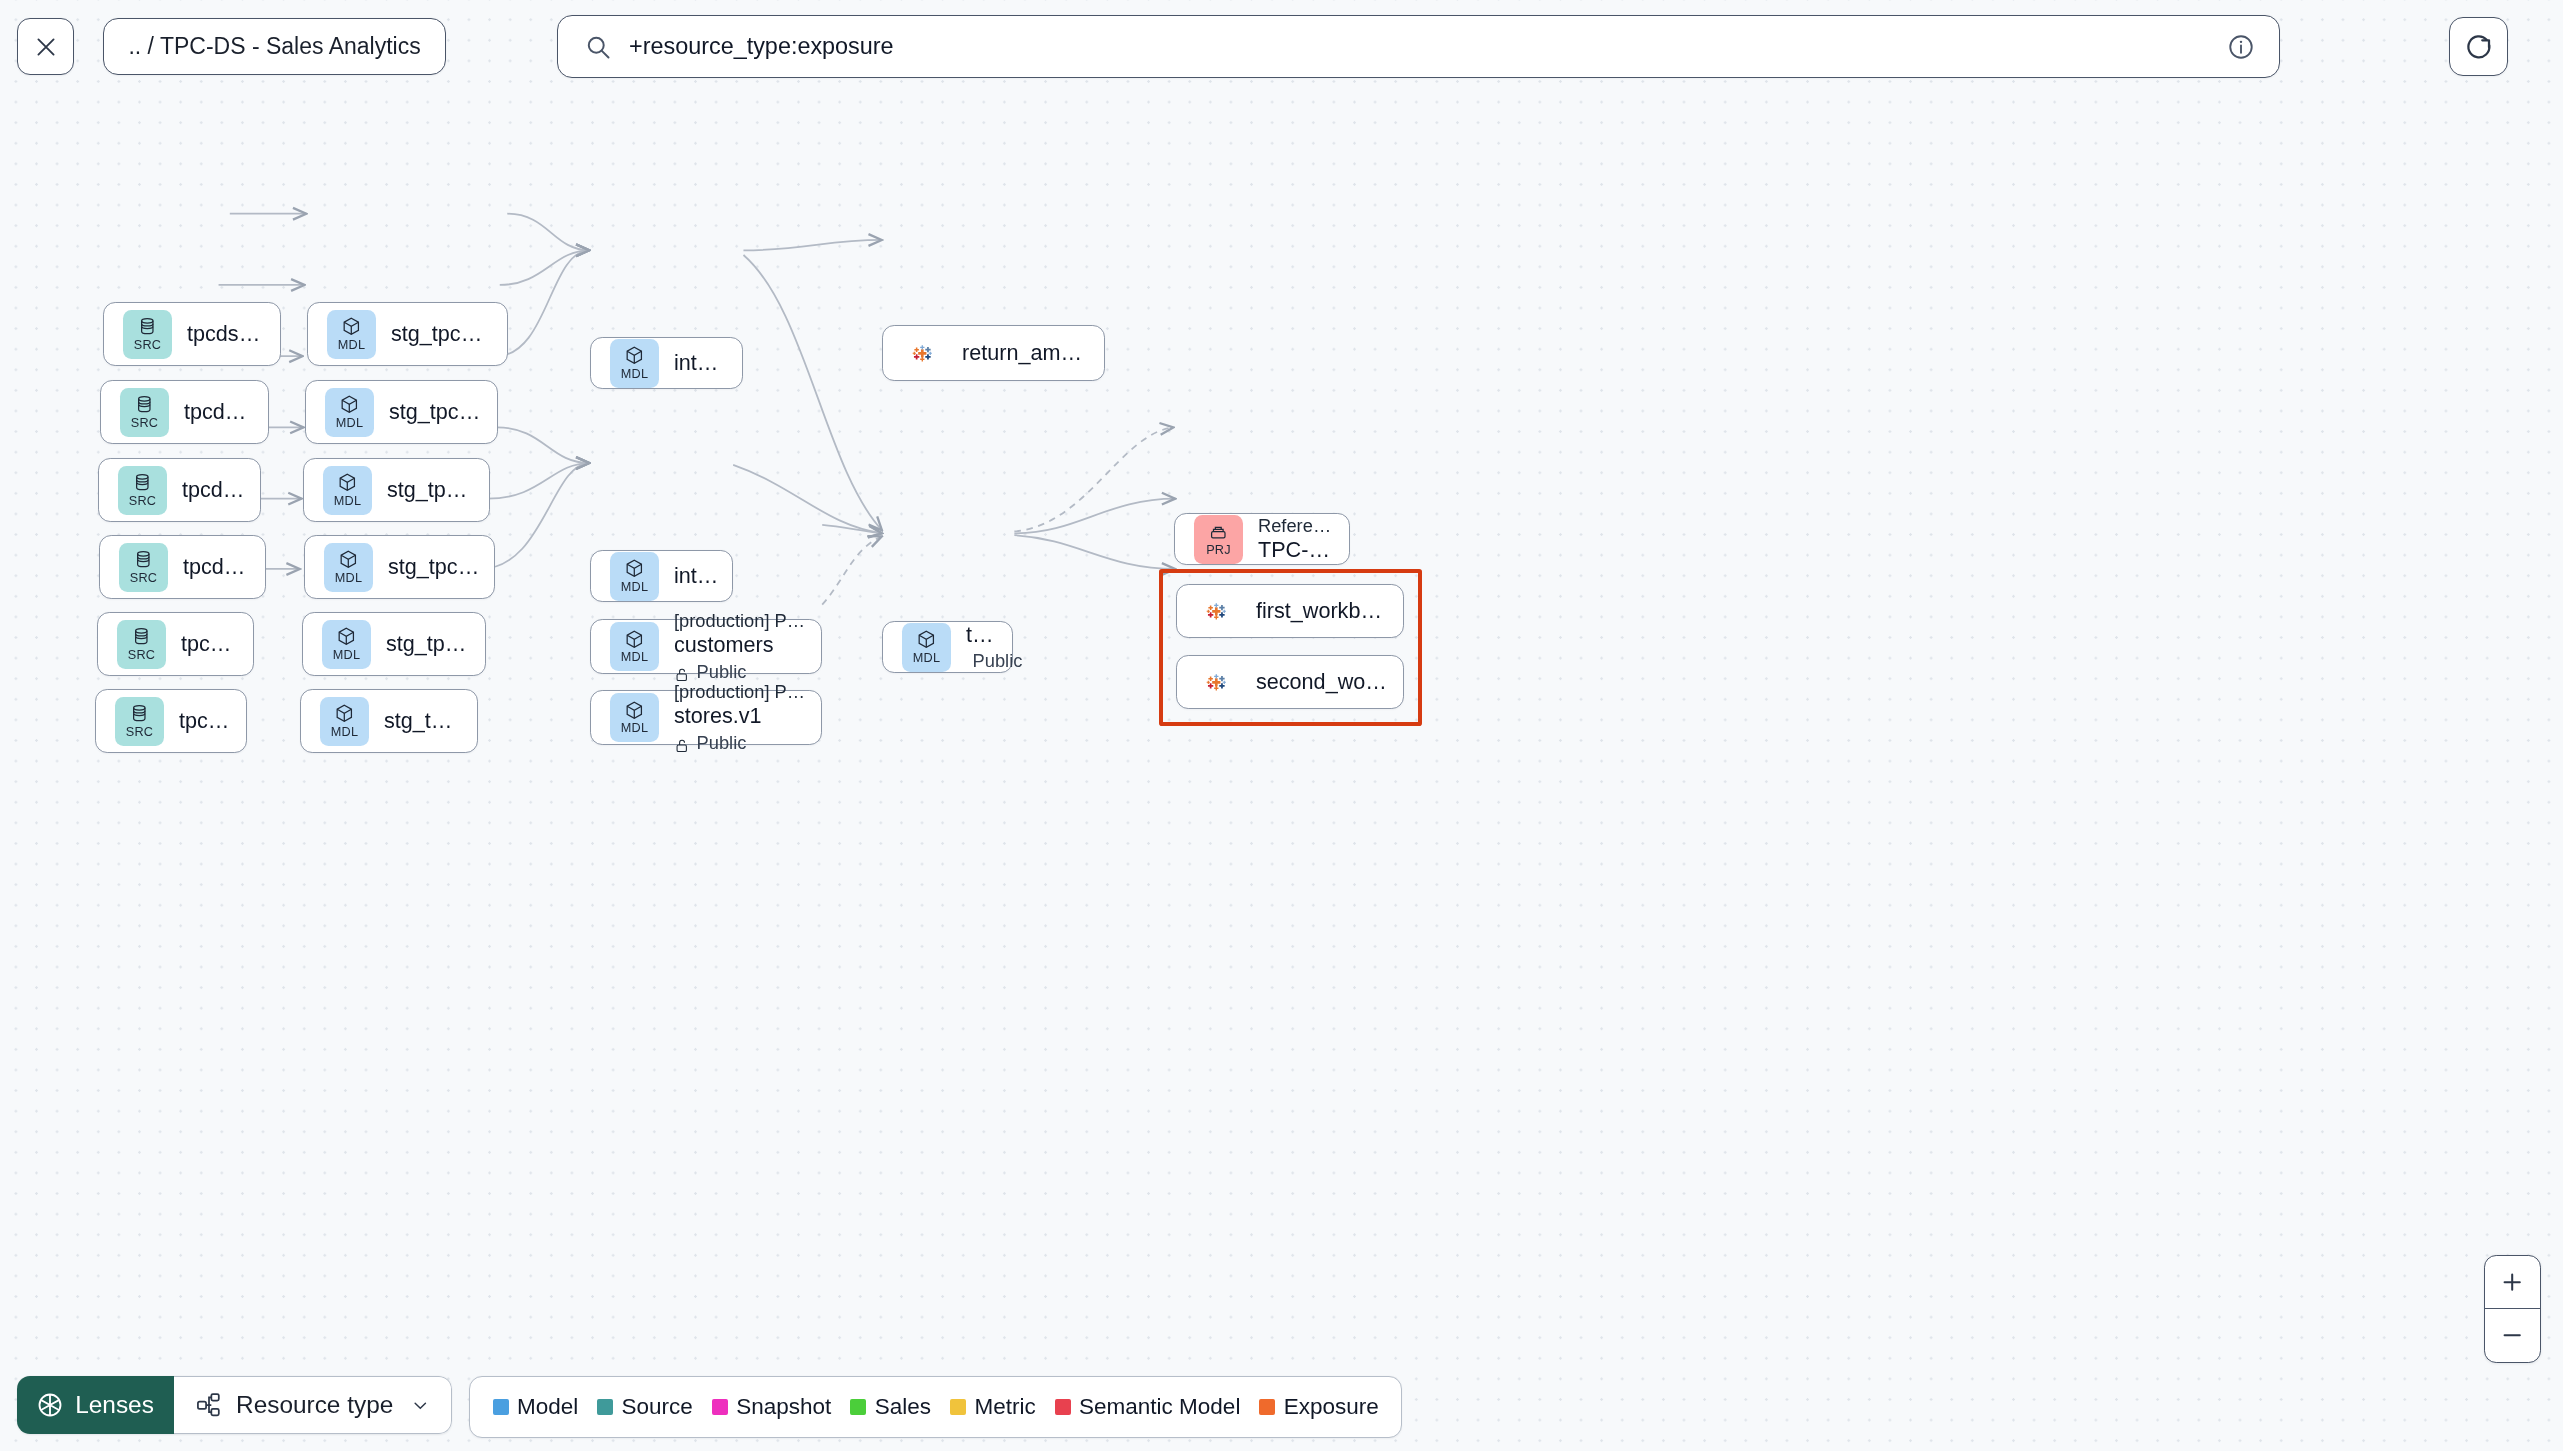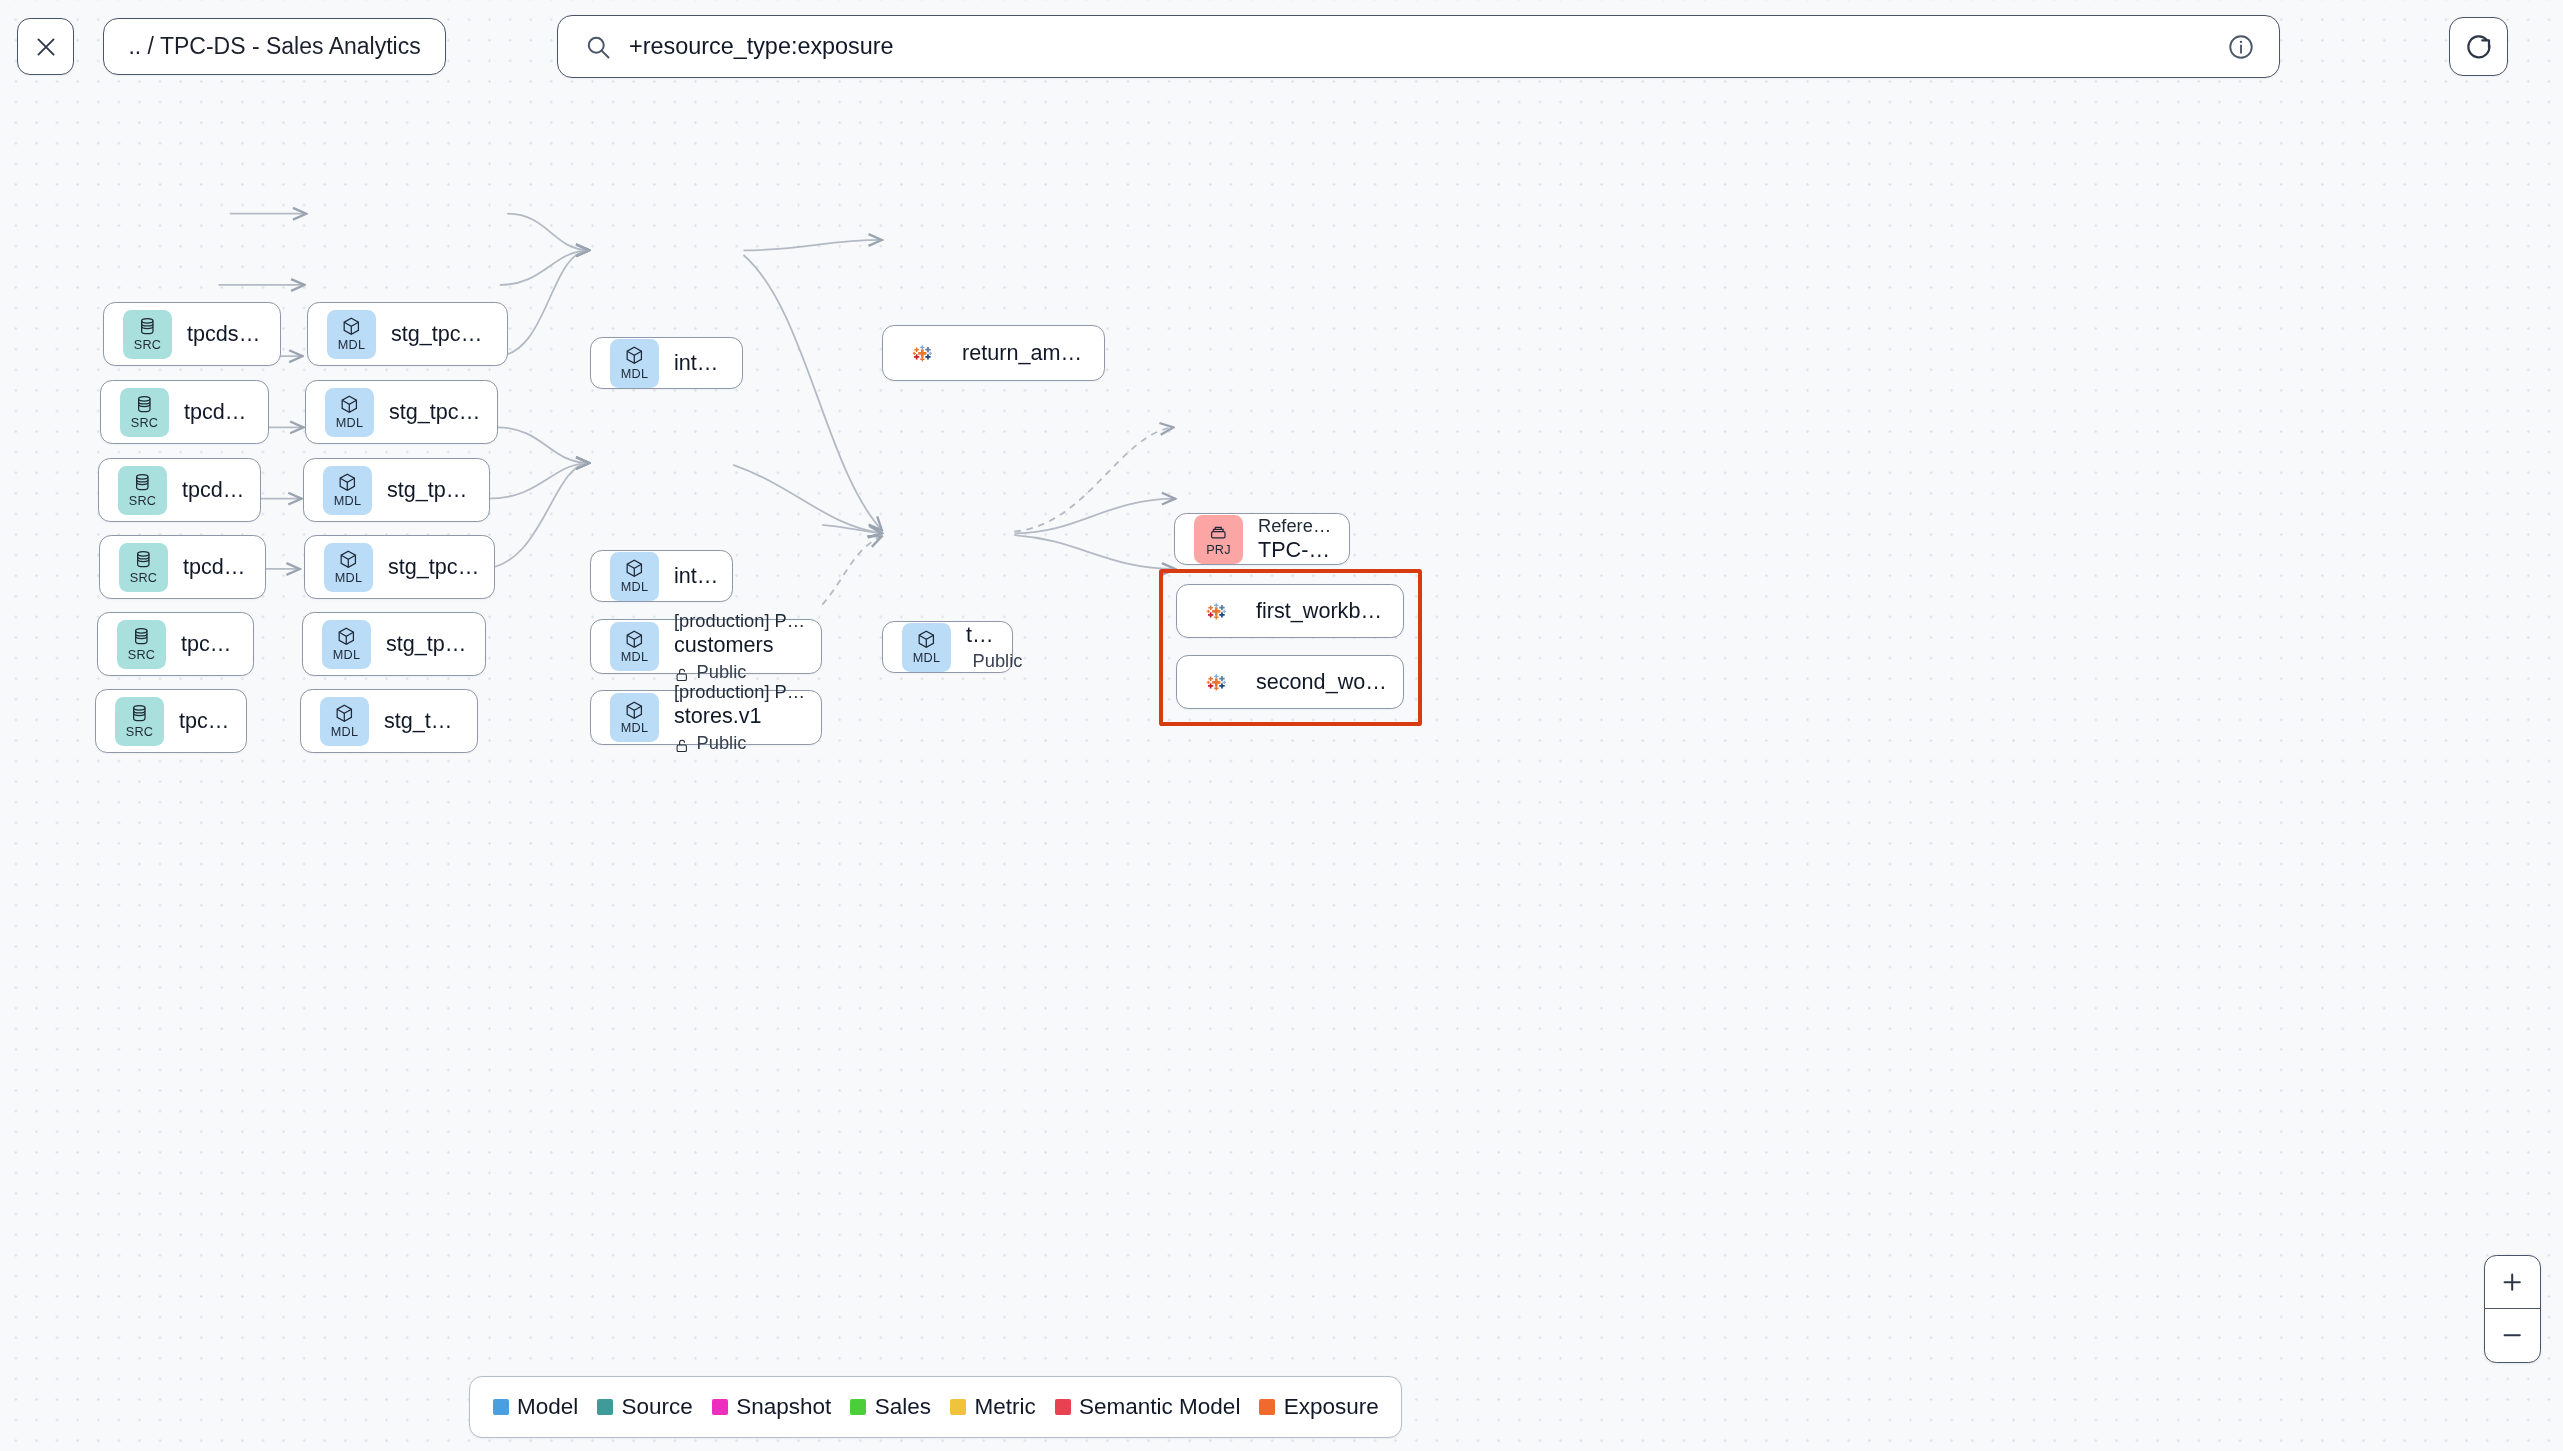--- a/index.html
+++ b/index.html
@@ -549,20 +549,41 @@
             <path d="M32.3 20 H38.7 M35.5 16.8 V23.2" stroke="#7fa9d6" stroke-width="2.2" stroke-linecap="butt"></path>
           </svg>
         </div>
         <div class="labels">
           <div class="lbl-main">second_workbook_connected_to_live…</div>
         </div>
       </div>
     </div>
 
   <div class="bottombar">
+    <div id="lenses-group">
+      <div id="lenses-btn">
+        <svg viewBox="0 0 24 24" fill="none" stroke="#fff" stroke-width="1.6">
+          <circle cx="12" cy="12" r="9"></circle>
+          <path d="M12 3 L12 12 M12 12 L20 16.5 M12 12 L4 16.5 M12 12 L19.6 7.8 M12 12 L4.4 7.8 M12 12 L12 21"></path>
+        </svg>
+        <span>Lenses</span>
+      </div>
+      <div id="resource-type-btn">
+        <svg class="rt-icon" viewBox="0 0 24 24" fill="none" stroke="#2d3748" stroke-width="1.5">
+          <rect x="2.5" y="9" width="7" height="6.4" rx="1.4"></rect>
+          <rect x="14" y="2.6" width="6.4" height="5.6" rx="1.3"></rect>
+          <rect x="14" y="15.3" width="6.4" height="5.6" rx="1.3"></rect>
+          <path d="M9.5 12 H14 M12 12 V5.4 H14 M12 12 V18.1 H14"></path>
+        </svg>
+        <span>Resource type</span>
+        <svg class="chev" viewBox="0 0 24 24" fill="none" stroke="#2d3748" stroke-width="1.7" stroke-linecap="round">
+          <path d="M6 9.5 L12 15.5 L18 9.5"></path>
+        </svg>
+      </div>
+    </div>
 
     <div id="legend">
         <div class="legend-item">
           <span class="legend-swatch" style="background: rgb(74, 159, 224);"></span>
           <span>Model</span>
         </div>
         <div class="legend-item">
           <span class="legend-swatch" style="background: rgb(63, 154, 154);"></span>
           <span>Source</span>
         </div>

